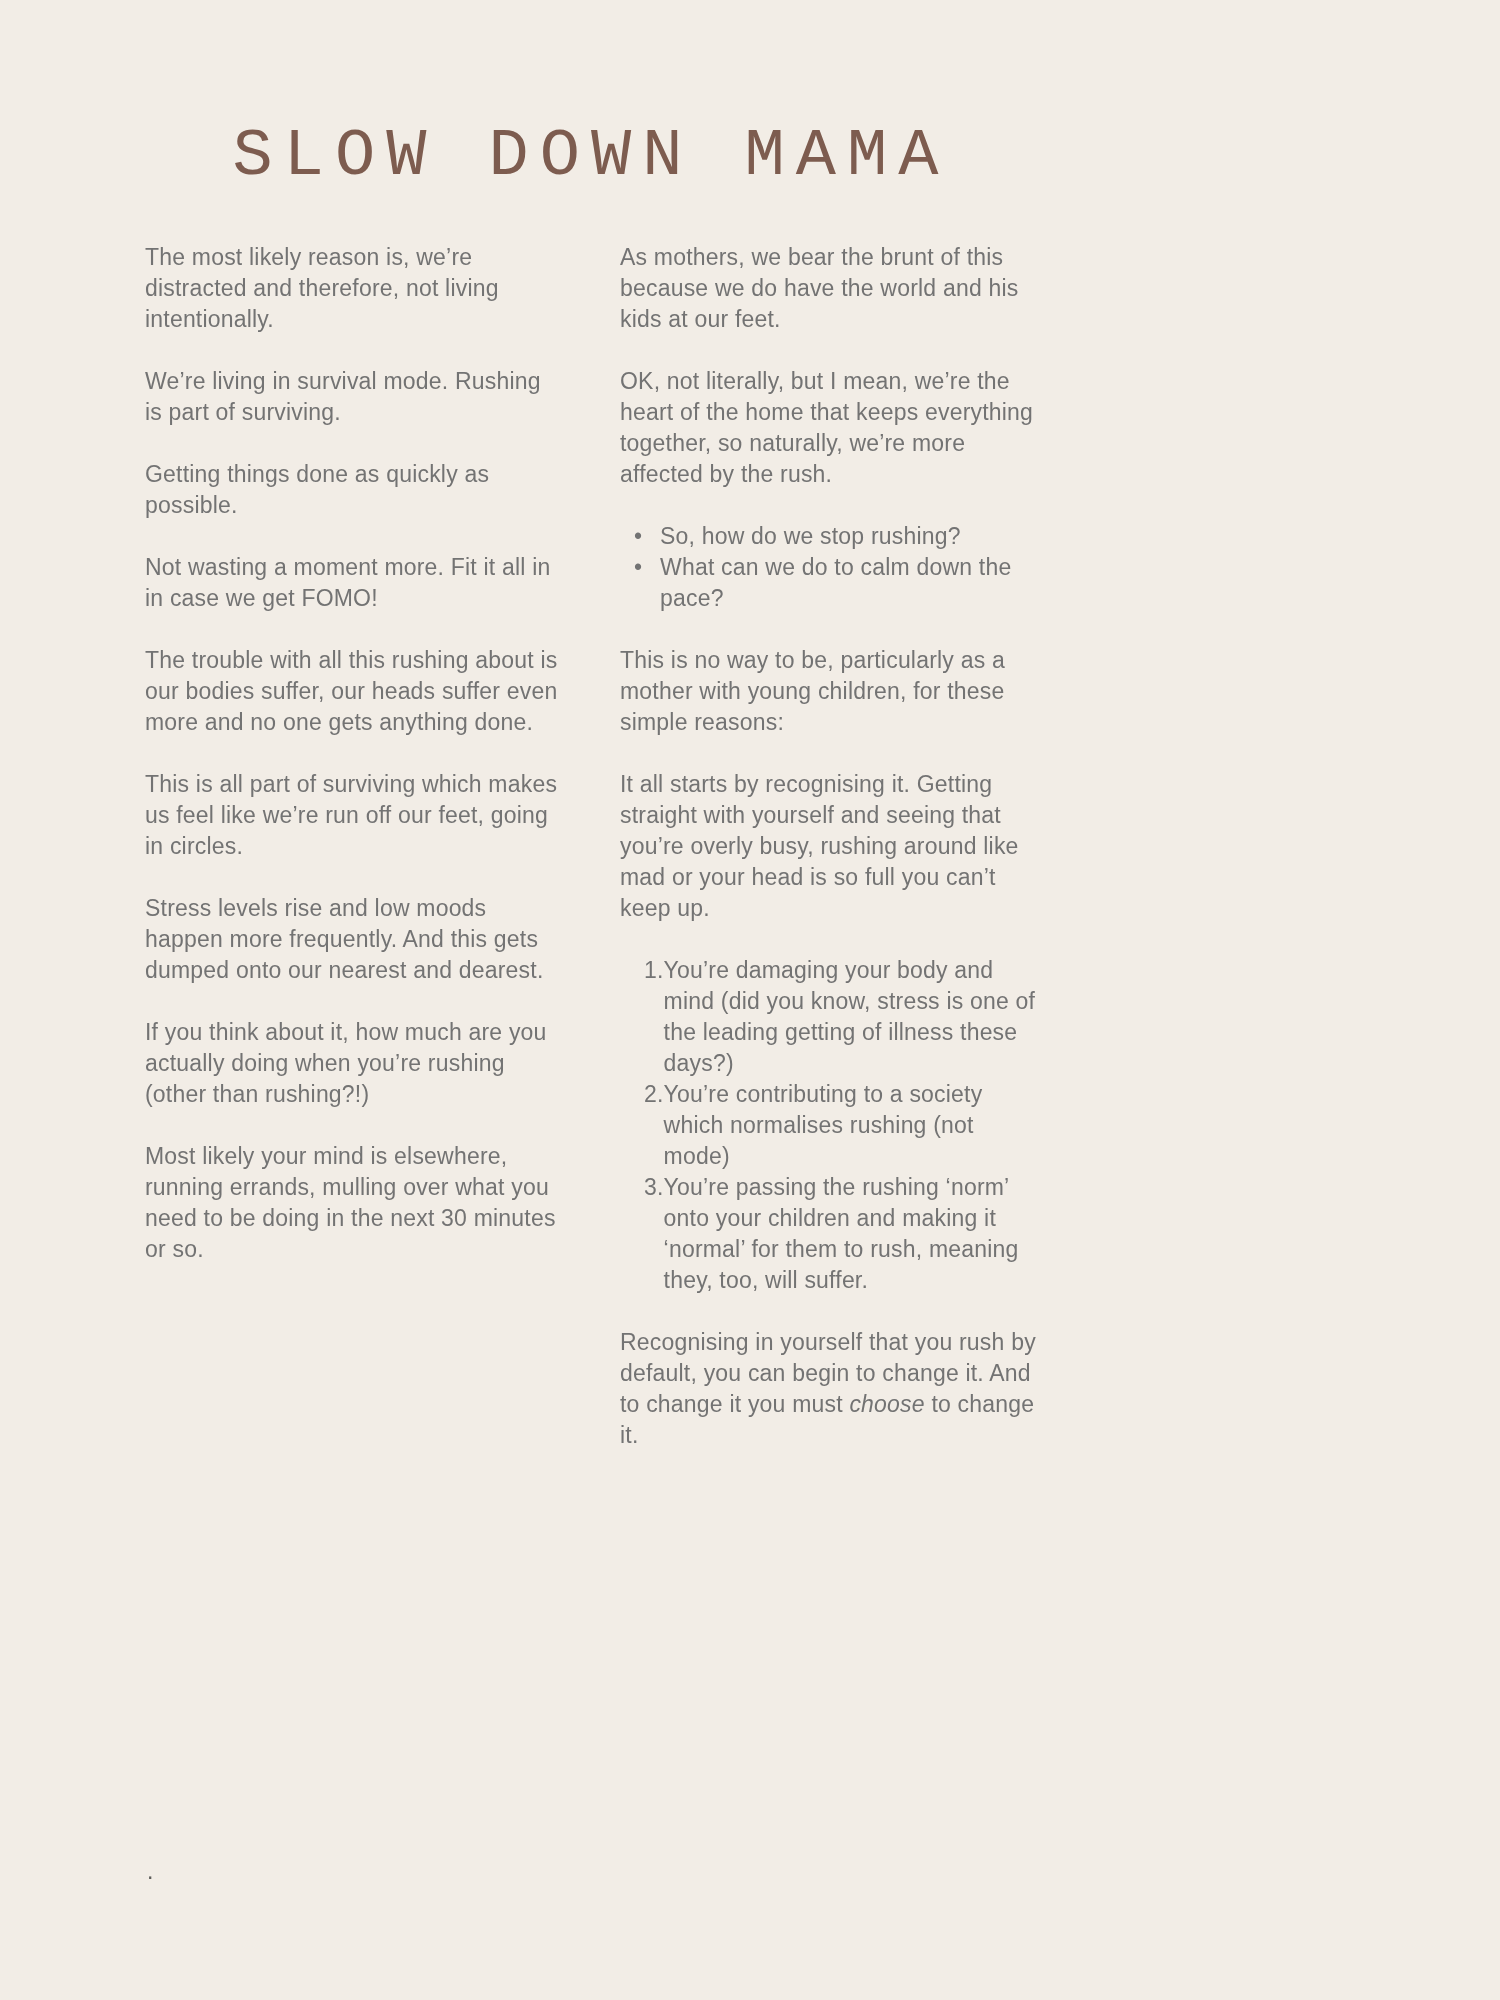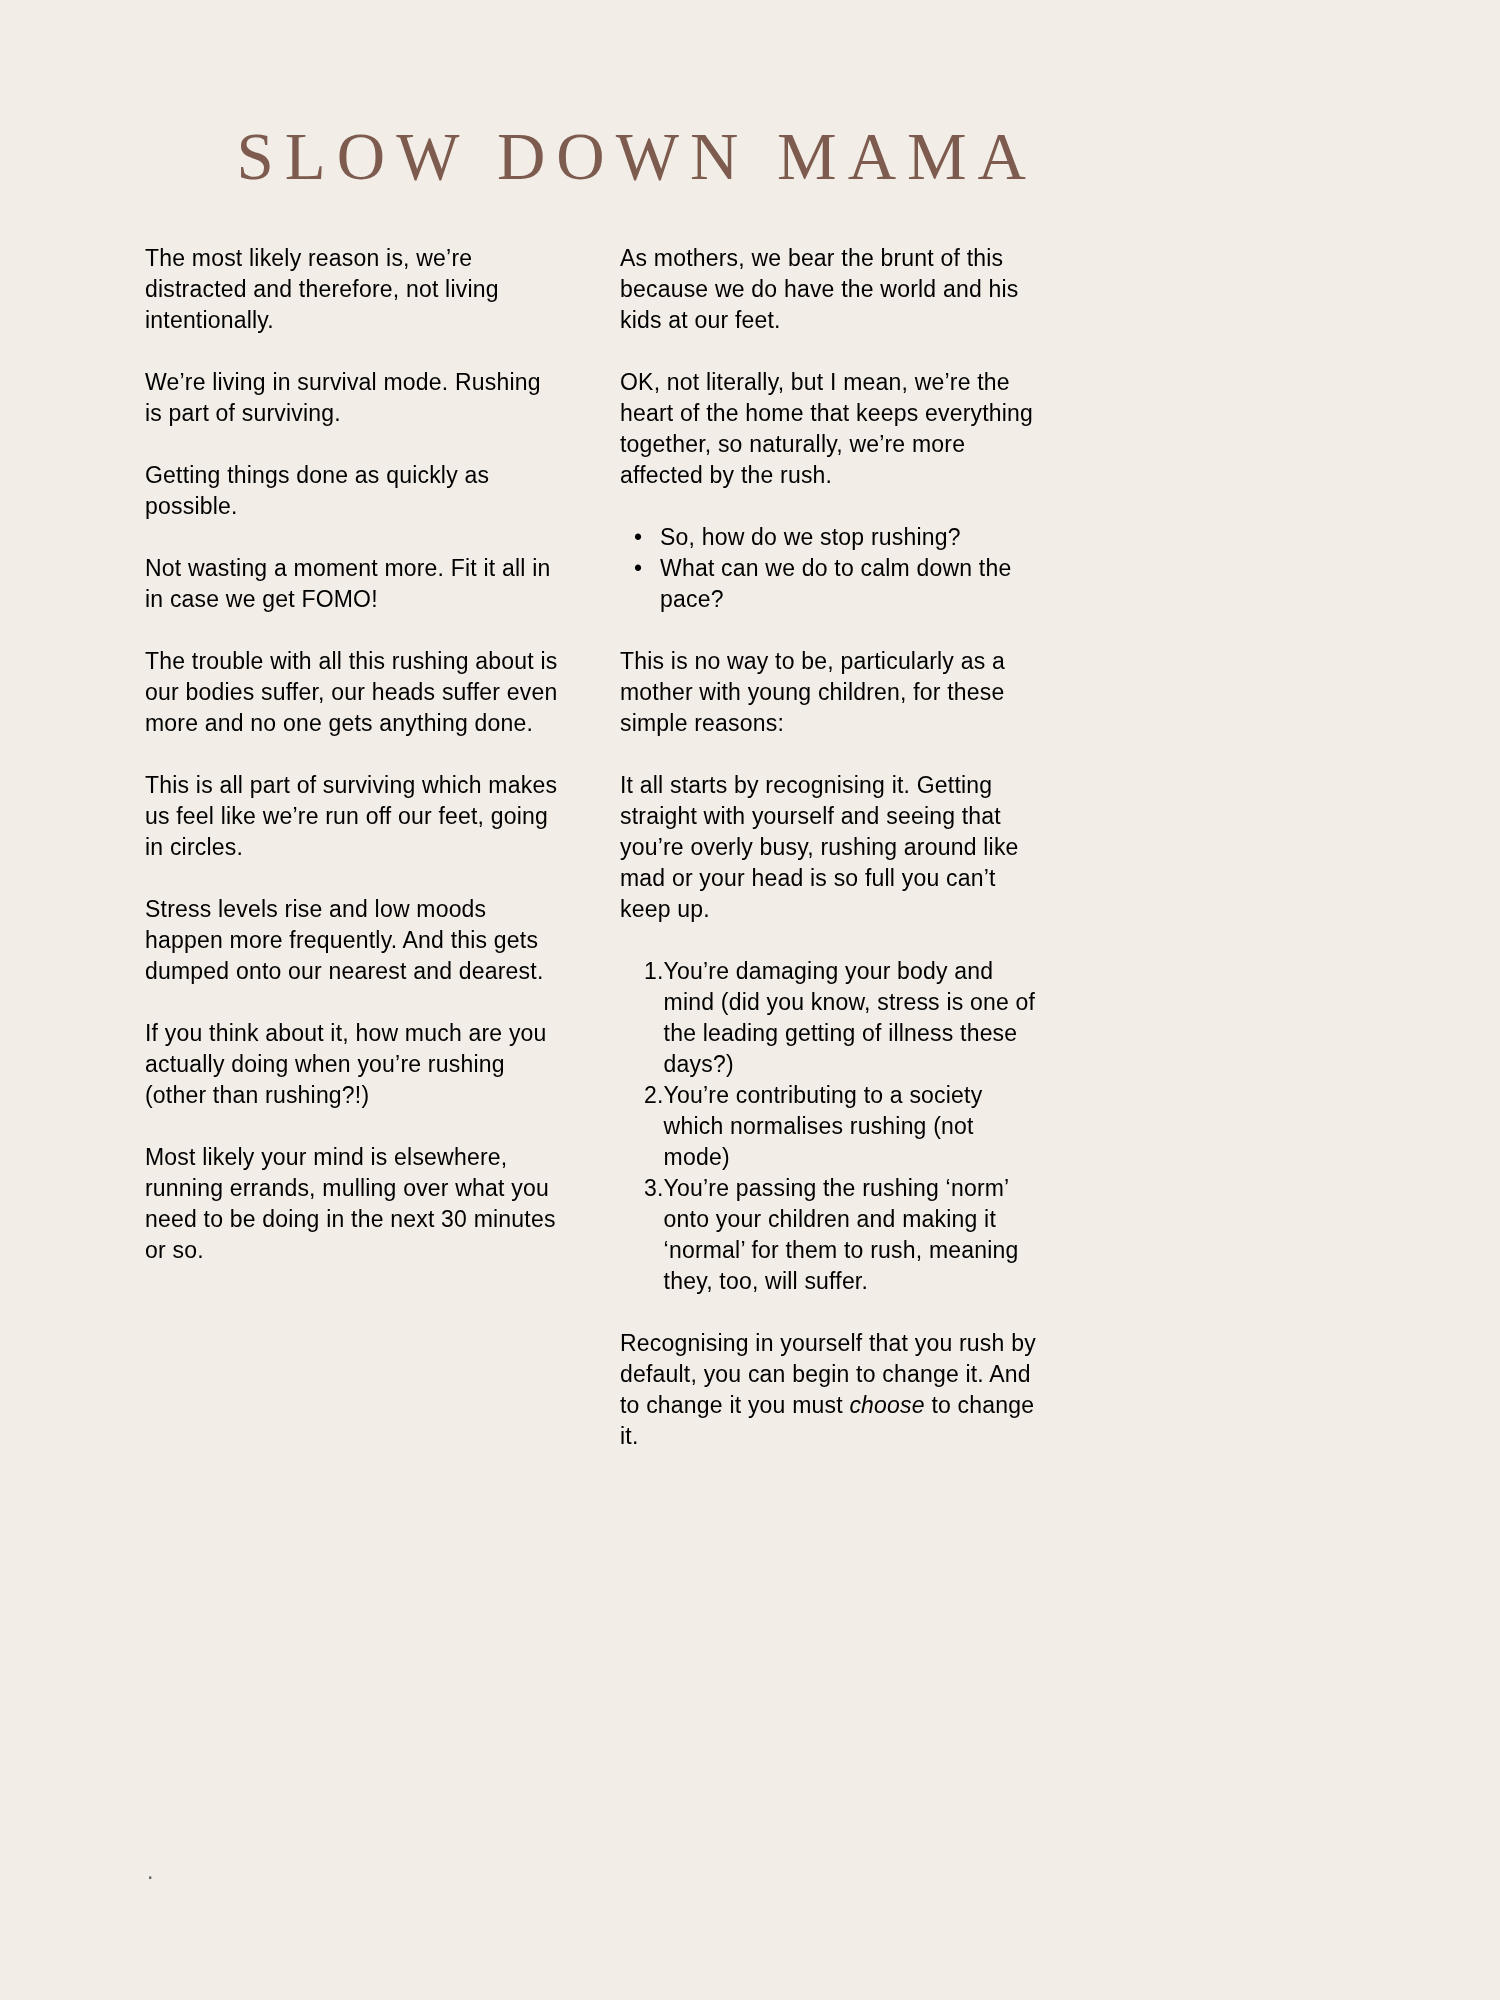--- a/index.html
+++ b/index.html
@@ -15,36 +15,36 @@
     overflow: hidden;
   }
   .page {
     position: absolute;
     left: 145px;
     top: 0;
     width: 892px;
   }
   .doc-title {
     margin-top: 118px;
-    text-align: right;
-    font-family: Liberation Serif, serif;
+    text-align: center;
+    font-family: Liberation Mono, monospace;
     font-weight: 400;
     font-size: 67px;
     letter-spacing: 11px;
     color: #7d5c4f;
     white-space: nowrap;
   }
   .columns {
     display: flex;
     gap: 58px;
     margin-top: 48px;
   }
   .col {
     width: 417px;
-    color: #000000;
+    color: #737373;
     font-size: 23px;
     line-height: 31px;
     letter-spacing: 0.2px;
   }
   .col p {
     margin: 0 0 31px 0;
   }
   ul.bullets {
     list-style: none;
     margin: 0 0 31px 0;

